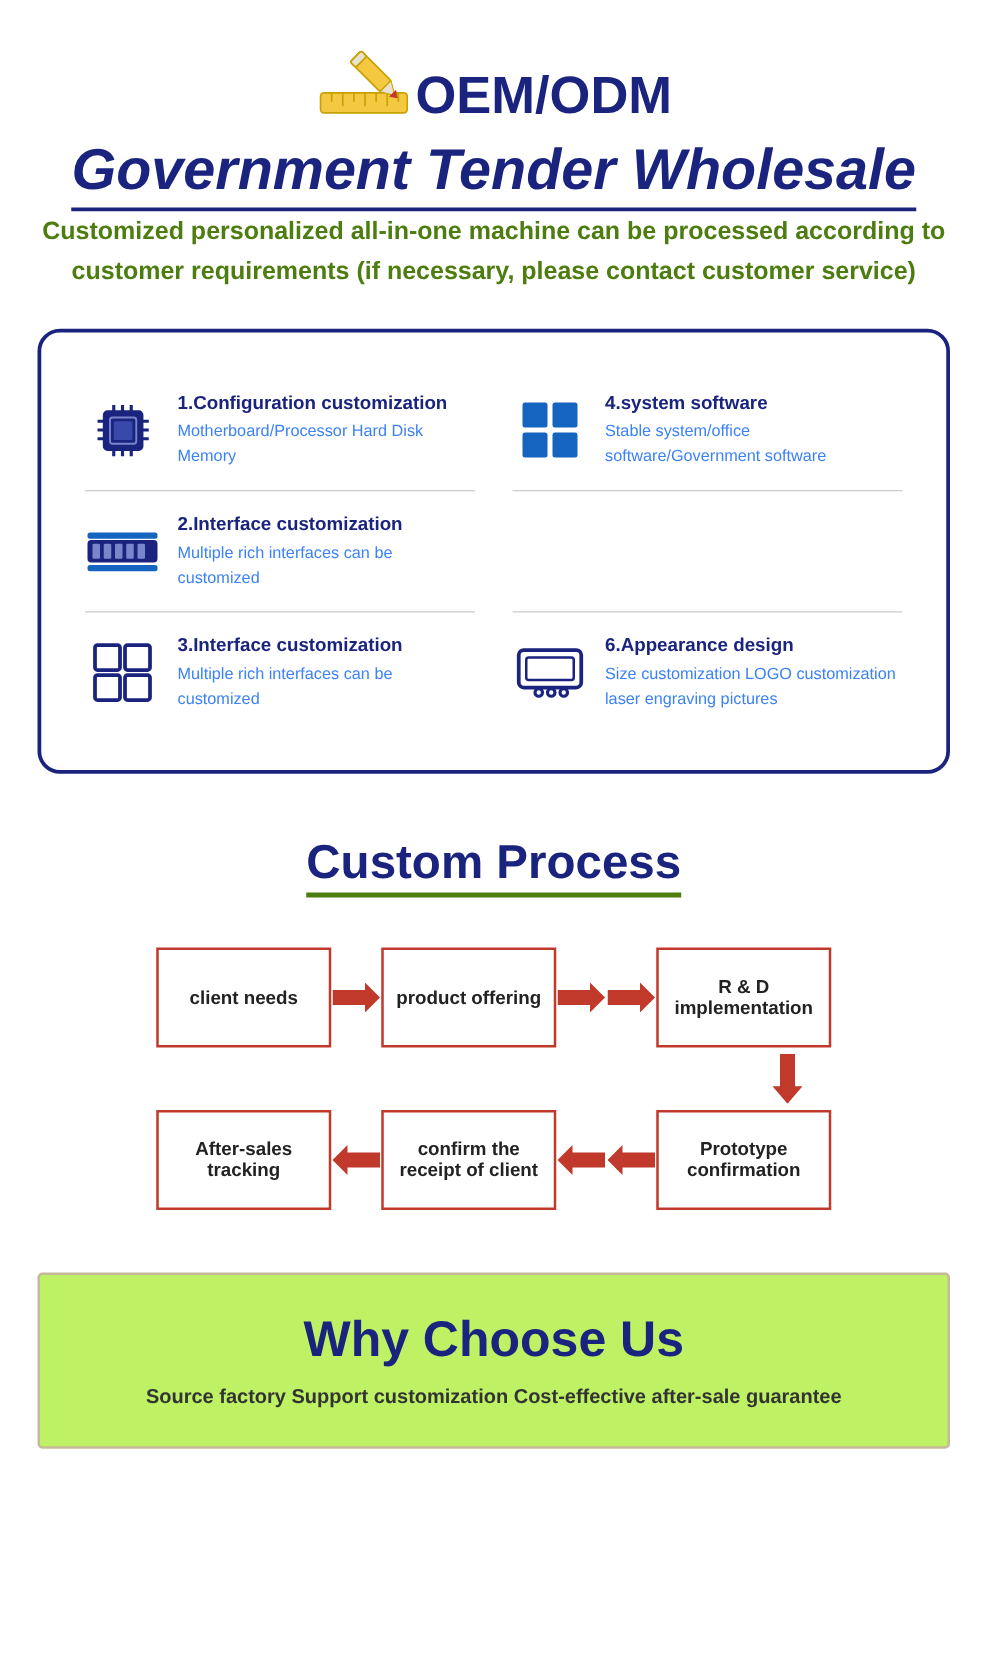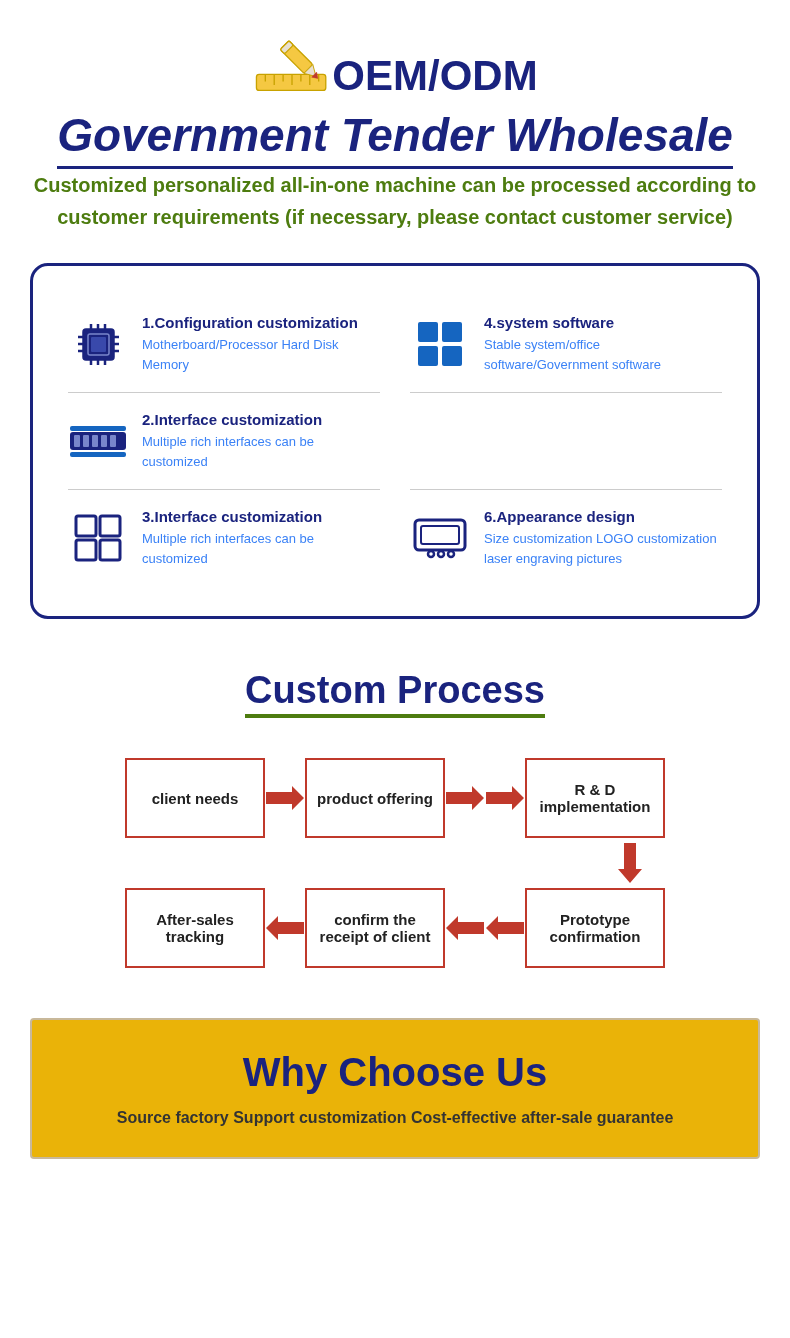--- a/index.html
+++ b/index.html
@@ -154,21 +154,21 @@
     }
     .process-connector {
       display: flex;
       justify-content: flex-end;
       padding-right: 70px;
     }
 
     
     .why-section {
       margin: 20px 30px 30px;
-      background: #eab308;
+      background: #bef264;
       border: 2px solid #c8b89a;
       border-radius: 4px;
       padding: 30px 20px;
       text-align: center;
     }
     .why-title {
       font-size: 40px;
       font-weight: 900;
       color: #1a237e;
       margin-bottom: 14px;

